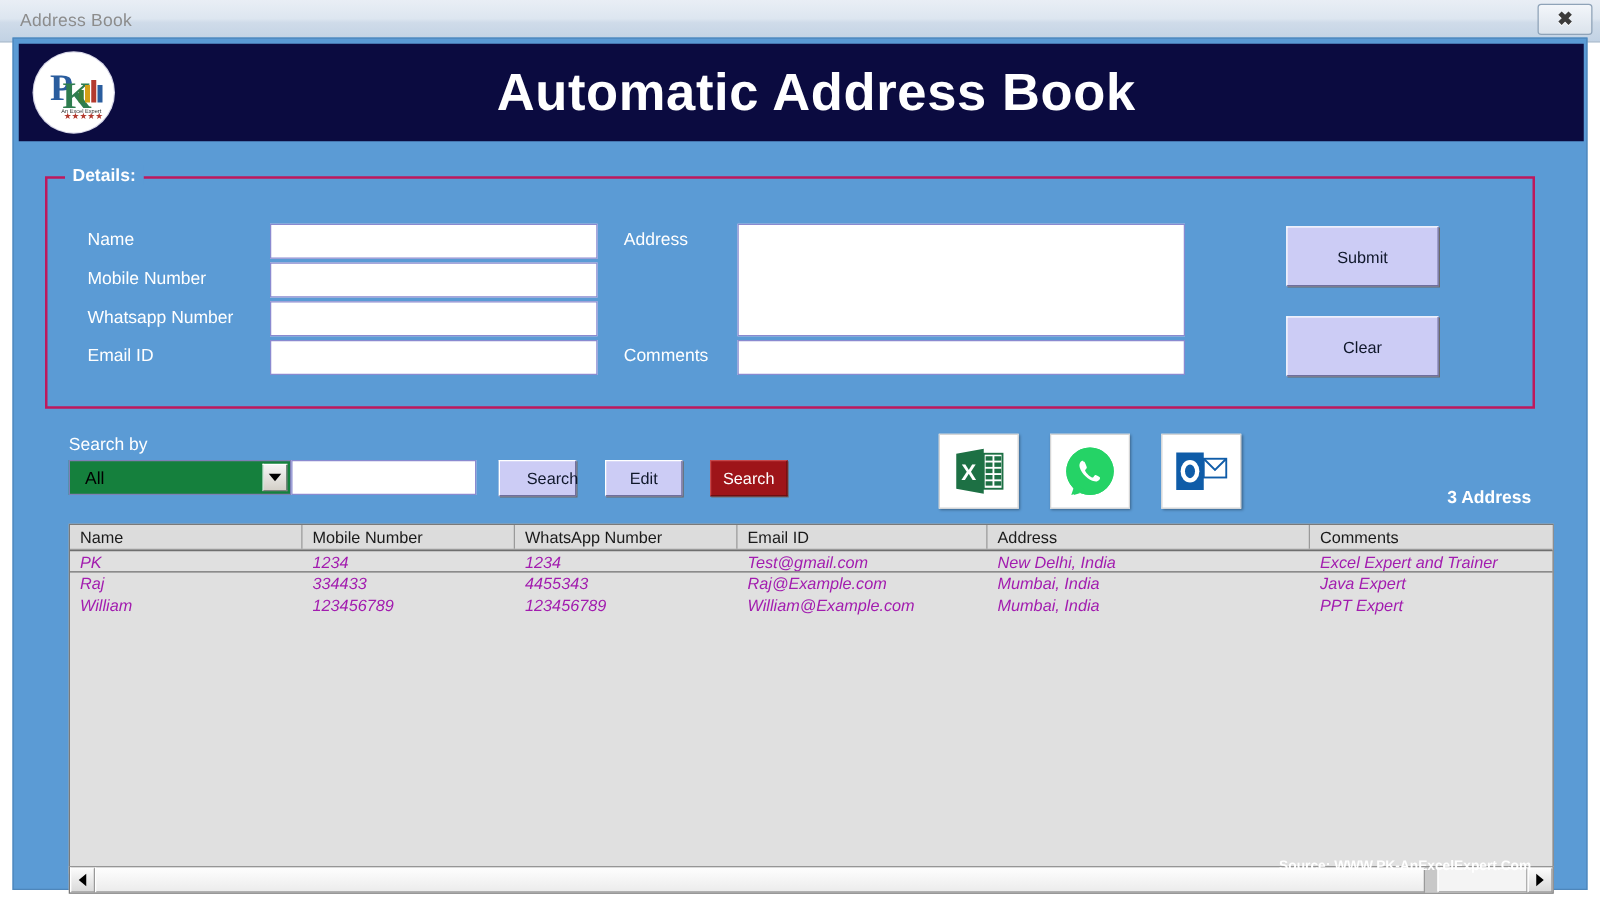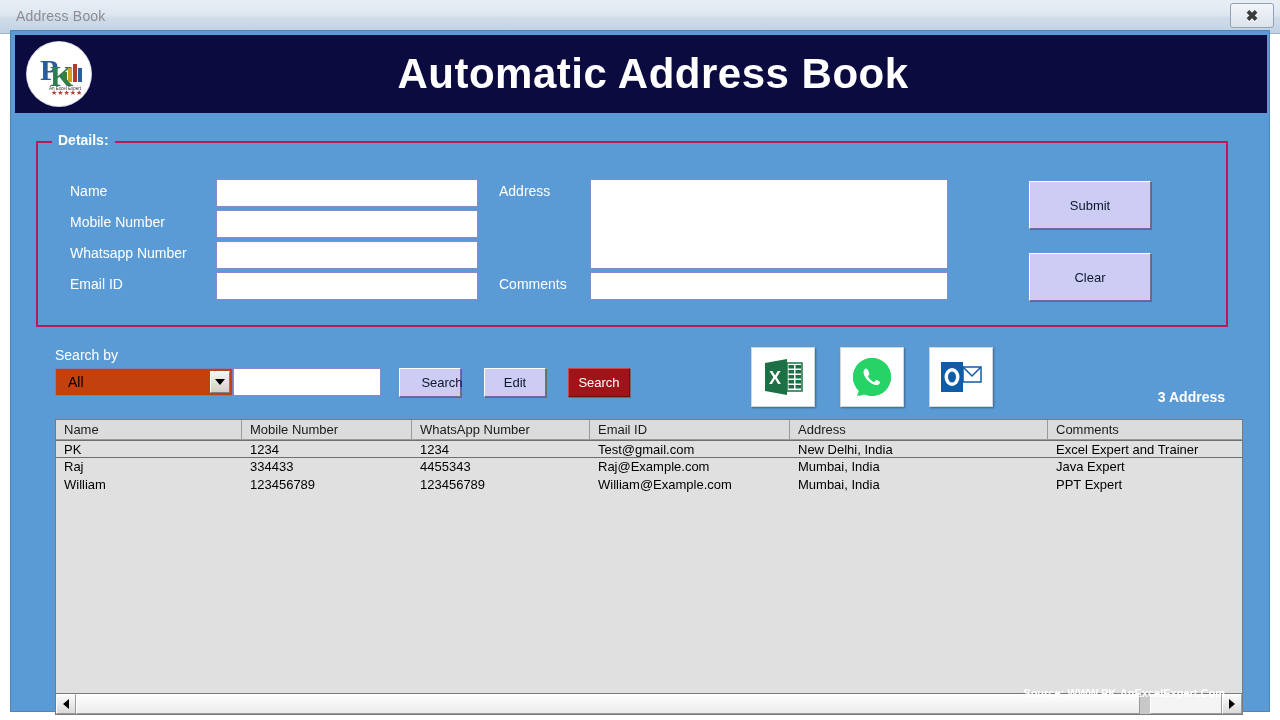--- a/index.html
+++ b/index.html
@@ -129,21 +129,21 @@
 
   
   .search-label {
     position: absolute; left: 44px; top: 316px;
     color: #ffffff; font-size: 14px;
     font-family: "Liberation Sans", sans-serif;
   }
   .combo {
     position: absolute; left: 44px; top: 337px;
     width: 178px; height: 28px;
-    background: #c2410c;
+    background: #15803d;
     border: 1px solid #7f7fb5;
     box-sizing: border-box;
     display: flex; align-items: center;
   }
   .combo-value {
     padding-left: 12px; font-size: 14px; color: #000000;
     font-family: "Liberation Sans", sans-serif;
   }
   .combo-arrow-btn {
     position: absolute; right: 2px; top: 2px;
@@ -201,25 +201,26 @@
     overflow: hidden; white-space: nowrap;
     font-family: "Liberation Sans", sans-serif;
   }
   .grid-row { display: flex; height: 18px; }
   .grid-row.selected {
     border-top: 1px solid #6f6f6f;
     border-bottom: 1px solid #6f6f6f;
     height: 18px; box-sizing: border-box;
   }
   .grid-row .cell {
-    font-size: 13px; color: #000000;
+    font-size: 13px; color: #a21caf;
     padding-left: 8px; box-sizing: border-box;
     line-height: 17px;
     overflow: hidden; white-space: nowrap;
     font-family: "Liberation Sans", sans-serif;
+    font-style: italic;
   }
   .c0 { width: 186px; }
   .c1 { width: 170px; }
   .c2 { width: 178px; }
   .c3 { width: 200px; }
   .c4 { width: 258px; }
   .c5 { width: 194px; border-right: none !important; }
 
   
   .hscroll {

